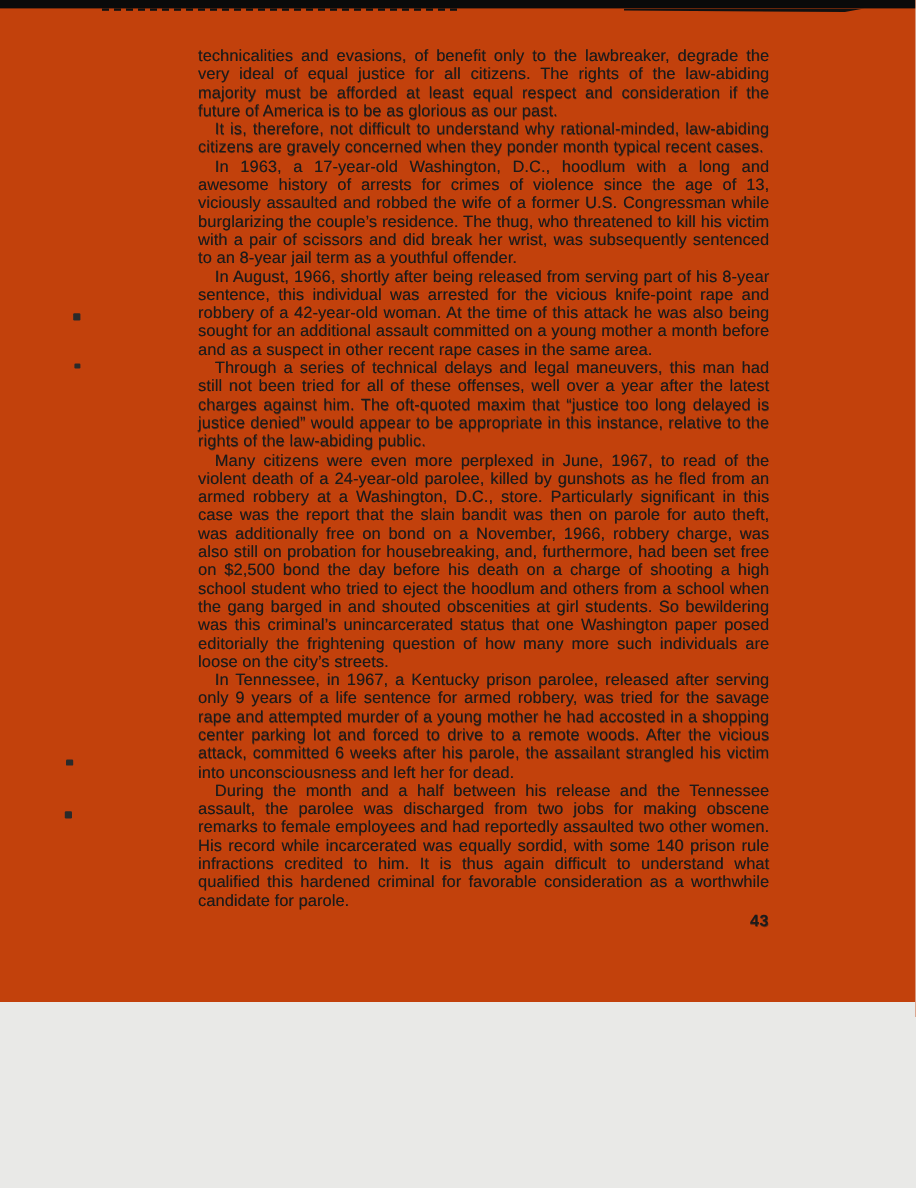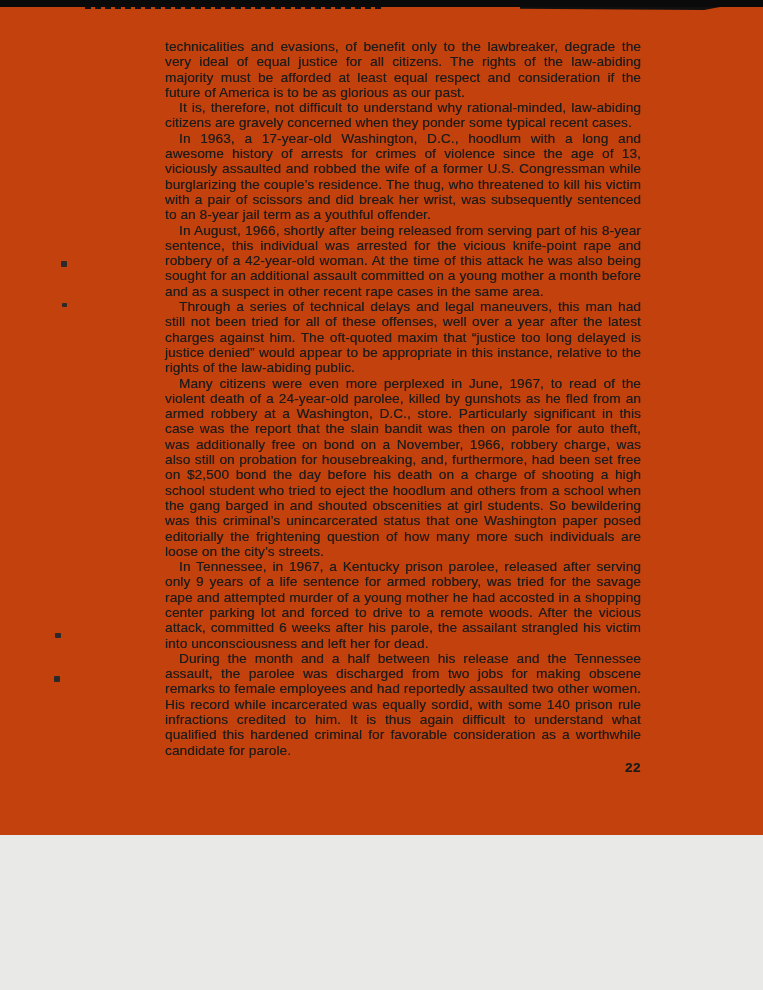--- a/index.html
+++ b/index.html
@@ -106,23 +106,23 @@
   <div class="artifact-bottom-corner"></div>
 
   <div class="speck speck-1"></div>
   <div class="speck speck-2"></div>
   <div class="speck speck-3"></div>
   <div class="speck speck-4"></div>
   <div class="speck speck-5"></div>
 
   <div class="text-column">
     <p class="first">technicalities and evasions, of benefit only to the lawbreaker, degrade the very ideal of equal justice for all citizens. The rights of the law-abiding majority must be afforded at least equal respect and consideration if the future of America is to be as glorious as our past.</p>
-    <p>It is, therefore, not difficult to understand why rational-minded, law-abiding citizens are gravely concerned when they ponder some typical recent cases.</p>
+    <p>It is, therefore, not difficult to understand why rational-minded, law-abiding citizens are gravely concerned when they ponder month typical recent cases.</p>
     <p>In 1963, a 17-year-old Washington, D.C., hoodlum with a long and awesome history of arrests for crimes of violence since the age of 13, viciously assaulted and robbed the wife of a former U.S. Congressman while burglarizing the couple’s residence. The thug, who threatened to kill his victim with a pair of scissors and did break her wrist, was subsequently sentenced to an 8-year jail term as a youthful offender.</p>
     <p>In August, 1966, shortly after being released from serving part of his 8-year sentence, this individual was arrested for the vicious knife-point rape and robbery of a 42-year-old woman. At the time of this attack he was also being sought for an additional assault committed on a young mother a month before and as a suspect in other recent rape cases in the same area.</p>
     <p>Through a series of technical delays and legal maneuvers, this man had still not been tried for all of these offenses, well over a year after the latest charges against him. The oft-quoted maxim that “justice too long delayed is justice denied” would appear to be appropriate in this instance, relative to the rights of the law-abiding public.</p>
     <p>Many citizens were even more perplexed in June, 1967, to read of the violent death of a 24-year-old parolee, killed by gunshots as he fled from an armed robbery at a Washington, D.C., store. Particularly significant in this case was the report that the slain bandit was then on parole for auto theft, was additionally free on bond on a November, 1966, robbery charge, was also still on probation for housebreaking, and, furthermore, had been set free on $2,500 bond the day before his death on a charge of shooting a high school student who tried to eject the hoodlum and others from a school when the gang barged in and shouted obscenities at girl students. So bewildering was this criminal’s unincarcerated status that one Washington paper posed editorially the frightening question of how many more such individuals are loose on the city’s streets.</p>
     <p>In Tennessee, in 1967, a Kentucky prison parolee, released after serving only 9 years of a life sentence for armed robbery, was tried for the savage rape and attempted murder of a young mother he had accosted in a shopping center parking lot and forced to drive to a remote woods. After the vicious attack, committed 6 weeks after his parole, the assailant strangled his victim into unconsciousness and left her for dead.</p>
     <p>During the month and a half between his release and the Tennessee assault, the parolee was discharged from two jobs for making obscene remarks to female employees and had reportedly assaulted two other women. His record while incarcerated was equally sordid, with some 140 prison rule infractions credited to him. It is thus again difficult to understand what qualified this hardened criminal for favorable consideration as a worthwhile candidate for parole.</p>
-    <div class="page-number">22</div>
+    <div class="page-number">43</div>
   </div>
 
 </div>
 
 </body></html>

